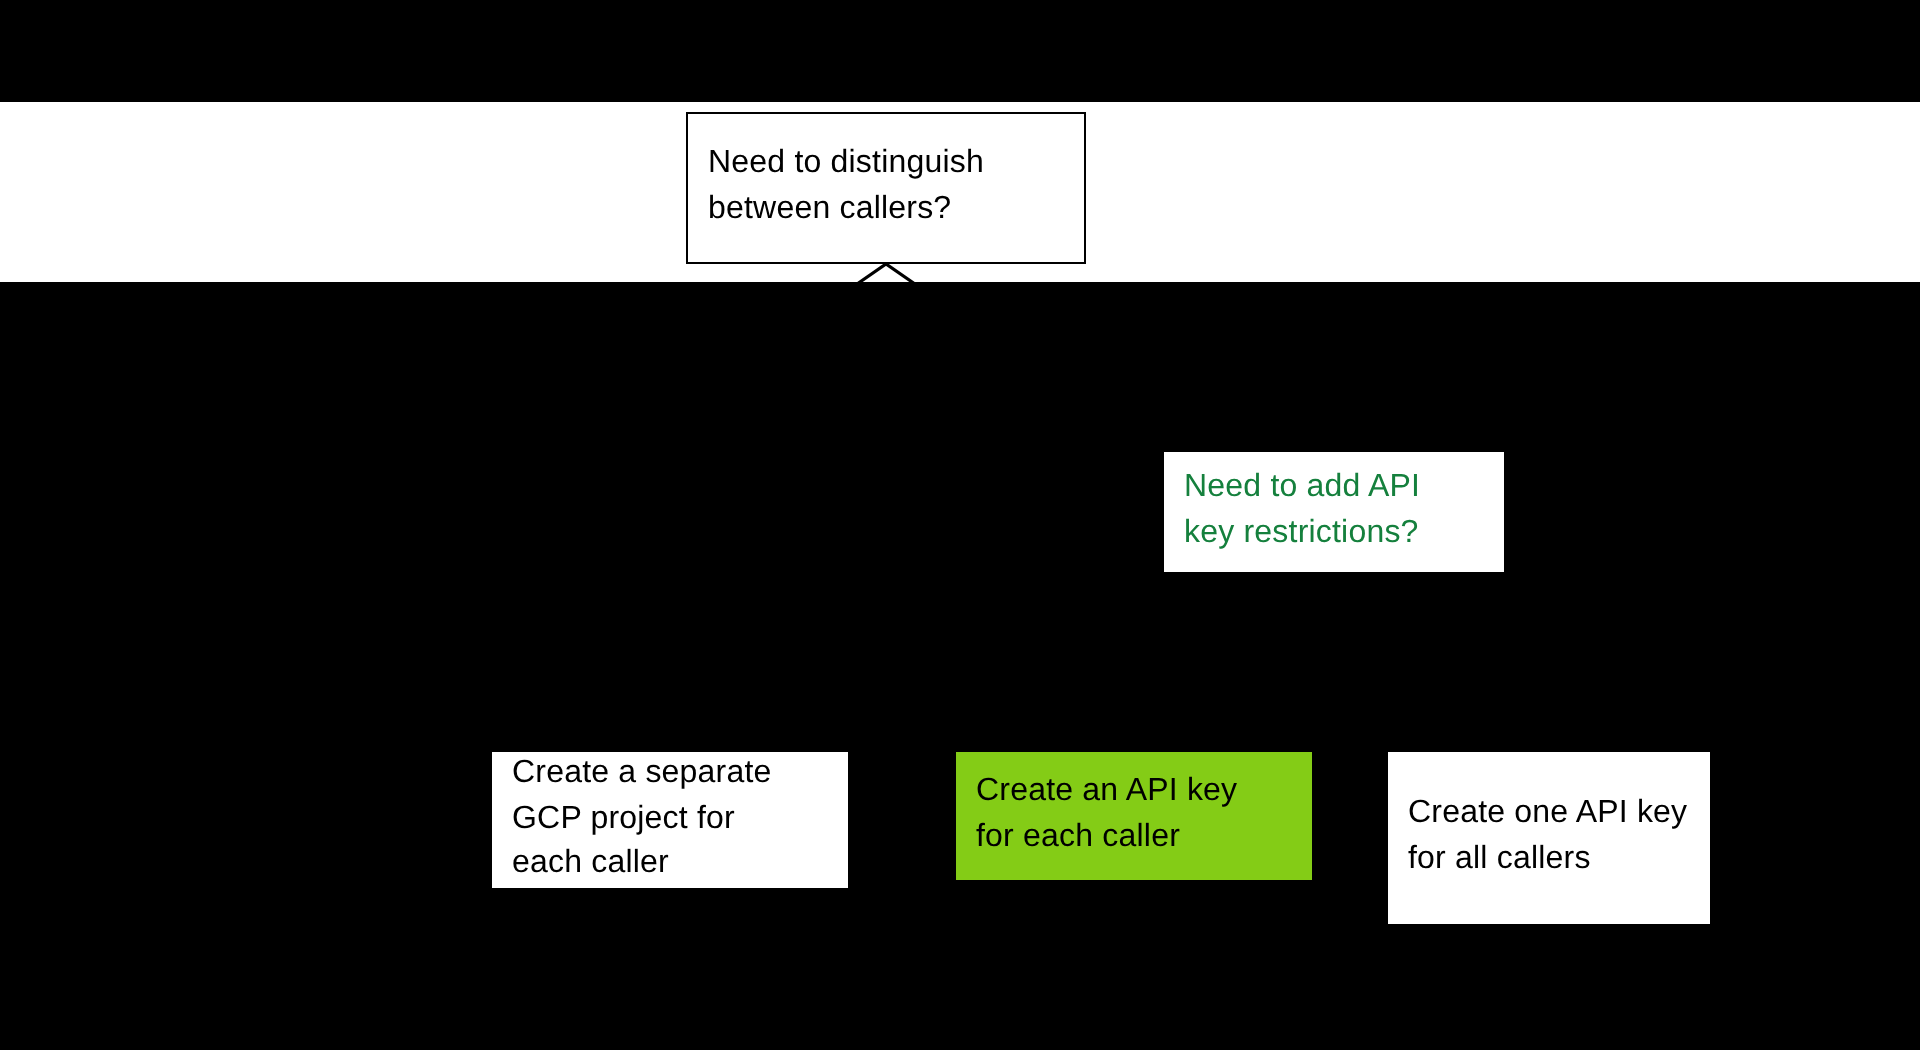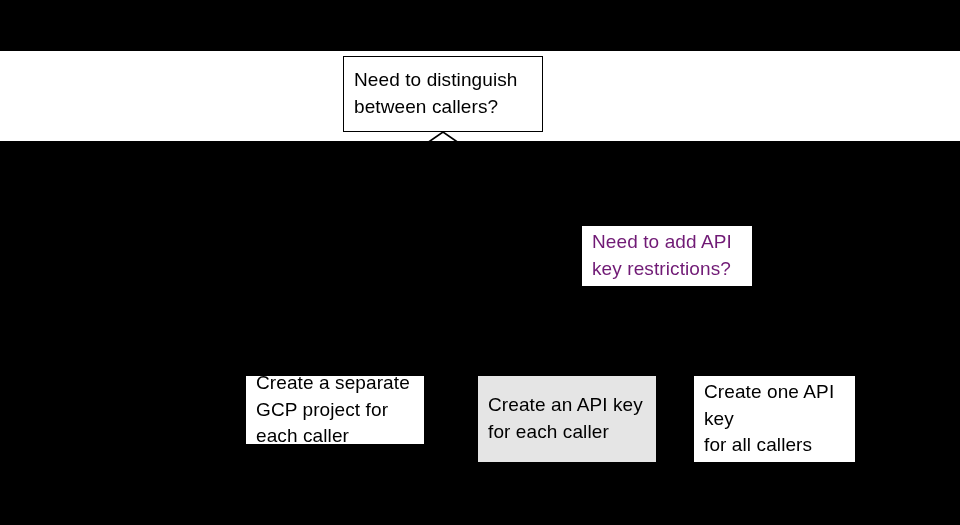--- a/index.html
+++ b/index.html
@@ -23,21 +23,21 @@
     background: #ffffff;
   }
   
   .node {
     position: absolute;
     background: #ffffff;
     color: #000000;
     box-sizing: border-box;
     display: flex;
     align-items: center;
-    font-size: 19px;
+    font-size: 16px;
     line-height: 1.42;
     letter-spacing: 0.1px;
     white-space: pre-line;
     padding: 0 10px;
   }
   .node.outlined {
     border: 1.3px solid #000000;
   }
   .node .node-label {
     display: block;
@@ -65,33 +65,33 @@
       <polyline points="4,22 30,4 56,22" fill="none" stroke="#000000" stroke-width="1.6"></polyline>
     </svg>
   </div>
 
   <div class="node outlined" id="node-0" style="left: 343px; top: 56px; width: 200px; height: 76px; background: rgb(255, 255, 255); color: rgb(0, 0, 0);">
     <span class="node-label">Need to distinguish
 between callers?</span>
   </div>
 
 
-  <div class="node" id="node-2" style="left: 582px; top: 226px; width: 170px; height: 60px; background: rgb(255, 255, 255); color: #701a75;">
+  <div class="node" id="node-2" style="left: 582px; top: 226px; width: 170px; height: 60px; background: rgb(255, 255, 255); color: #15803d;">
     <span class="node-label">Need to add API
 key restrictions?</span>
   </div>
 
 
   <div class="node" id="node-4" style="left: 246px; top: 376px; width: 178px; height: 68px; background: rgb(255, 255, 255); color: rgb(0, 0, 0);">
     <span class="node-label">Create a separate
 GCP project for
 each caller</span>
   </div>
 
-  <div class="node" id="node-5" style="left: 478px; top: 376px; width: 178px; height: 86px; background: #e5e5e5; color: rgb(0, 0, 0);">
+  <div class="node" id="node-5" style="left: 478px; top: 376px; width: 178px; height: 64px; background: #84cc16; color: rgb(0, 0, 0);">
     <span class="node-label">Create an API key
 for each caller</span>
   </div>
 
   <div class="node" id="node-6" style="left: 694px; top: 376px; width: 161px; height: 86px; background: rgb(255, 255, 255); color: rgb(0, 0, 0);">
     <span class="node-label">Create one API key
 for all callers</span>
   </div>
 
 </div>

